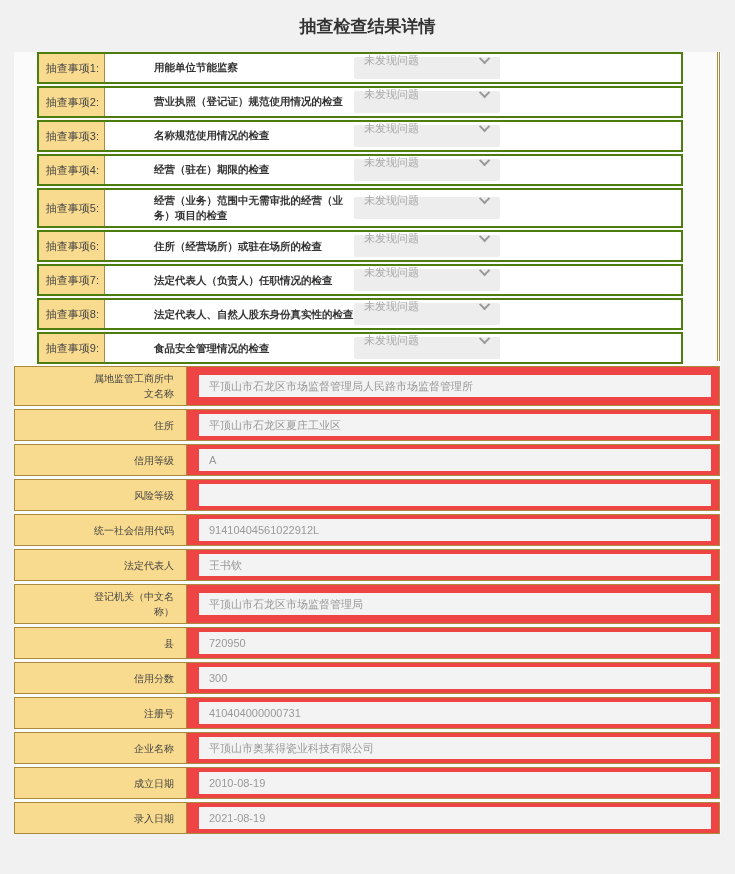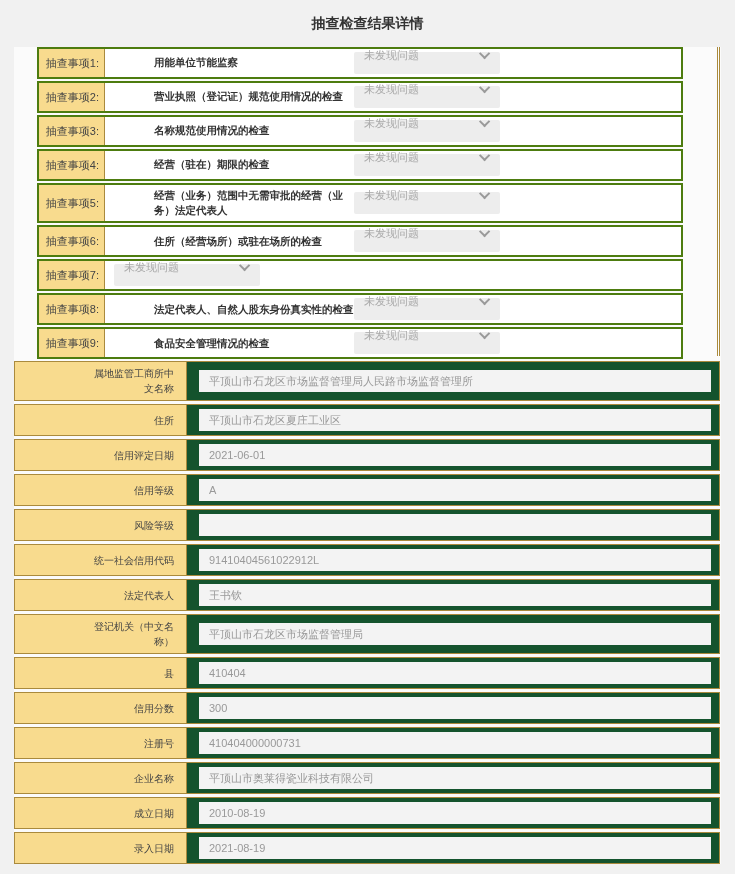--- a/index.html
+++ b/index.html
@@ -4,21 +4,21 @@
 <style>
   * { box-sizing: border-box; margin: 0; padding: 0; }
   html, body { width: 735px; height: 874px; overflow: hidden; }
   body {
     background: #f1f1f1;
     font-family: "Liberation Sans", "DejaVu Sans", sans-serif;
     color: #333;
   }
   .page-title {
     text-align: center;
-    font-size: 14px;
+    font-size: 17px;
     font-weight: bold;
     color: #333;
     padding: 15px 0 14px 0;
   }
   .card { margin: 0 14px; background: #fbfbfb; }
 
   
   .check-section { position: relative; width: 706px; }
   .check-right-strip {
     position: absolute; top: 0; right: 0; bottom: 3px; width: 3px;
@@ -91,21 +91,21 @@
     display: flex; align-items: center; justify-content: flex-end;
     padding: 4px 12px 4px 78px;
     font-size: 10px; color: #444;
     text-align: right;
     line-height: 1.5;
   }
   .detail-value-cell {
     flex: 1;
     display: flex; align-items: center;
     padding: 4px 8px 4px 12px;
-    background: #14532d;
+    background: #ef4444;
     text-align: right;
   }
   .detail-input {
     flex: 1;
     min-height: 22px;
     background: #f3f3f3;
     display: flex; align-items: center;
     padding: 2px 10px;
     font-size: 11px;
     color: #999;
@@ -160,21 +160,21 @@
       <div class="select-box">
         <span class="select-value">未发现问题</span>
         <span class="chevron-down-icon"></span>
       </div>
     </div>
   </div>
 
   <div class="check-row">
     <div class="check-label-cell">抽查事项5:</div>
     <div class="check-content-cell">
-      <div class="check-desc">经营（业务）范围中无需审批的经营（业务）法定代表人</div>
+      <div class="check-desc">经营（业务）范围中无需审批的经营（业务）项目的检查</div>
       <div class="select-box">
         <span class="select-value">未发现问题</span>
         <span class="chevron-down-icon"></span>
       </div>
     </div>
   </div>
 
   <div class="check-row">
     <div class="check-label-cell">抽查事项6:</div>
     <div class="check-content-cell">
@@ -182,20 +182,21 @@
       <div class="select-box">
         <span class="select-value">未发现问题</span>
         <span class="chevron-down-icon"></span>
       </div>
     </div>
   </div>
 
   <div class="check-row">
     <div class="check-label-cell">抽查事项7:</div>
     <div class="check-content-cell">
+      <div class="check-desc">法定代表人（负责人）任职情况的检查</div>
       <div class="select-box">
         <span class="select-value">未发现问题</span>
         <span class="chevron-down-icon"></span>
       </div>
     </div>
   </div>
 
   <div class="check-row">
     <div class="check-label-cell">抽查事项8:</div>
     <div class="check-content-cell">
@@ -229,26 +230,20 @@
         </div>
   </div>
 
   <div class="detail-row">
     <div class="detail-label-cell">住所</div>
     <div class="detail-value-cell">
           <div class="detail-input">平顶山市石龙区夏庄工业区</div>
         </div>
   </div>
 
-  <div class="detail-row">
-    <div class="detail-label-cell">信用评定日期</div>
-    <div class="detail-value-cell">
-          <div class="detail-input">2021-06-01</div>
-        </div>
-  </div>
 
   <div class="detail-row">
     <div class="detail-label-cell">信用等级</div>
     <div class="detail-value-cell">
           <div class="detail-input">A</div>
         </div>
   </div>
 
   <div class="detail-row">
     <div class="detail-label-cell">风险等级</div>
@@ -274,21 +269,21 @@
   <div class="detail-row">
     <div class="detail-label-cell">登记机关（中文名称）</div>
     <div class="detail-value-cell">
           <div class="detail-input">平顶山市石龙区市场监督管理局</div>
         </div>
   </div>
 
   <div class="detail-row">
     <div class="detail-label-cell">县</div>
     <div class="detail-value-cell">
-          <div class="detail-input">410404</div>
+          <div class="detail-input">720950</div>
         </div>
   </div>
 
   <div class="detail-row">
     <div class="detail-label-cell">信用分数</div>
     <div class="detail-value-cell">
           <div class="detail-input">300</div>
         </div>
   </div>
 

